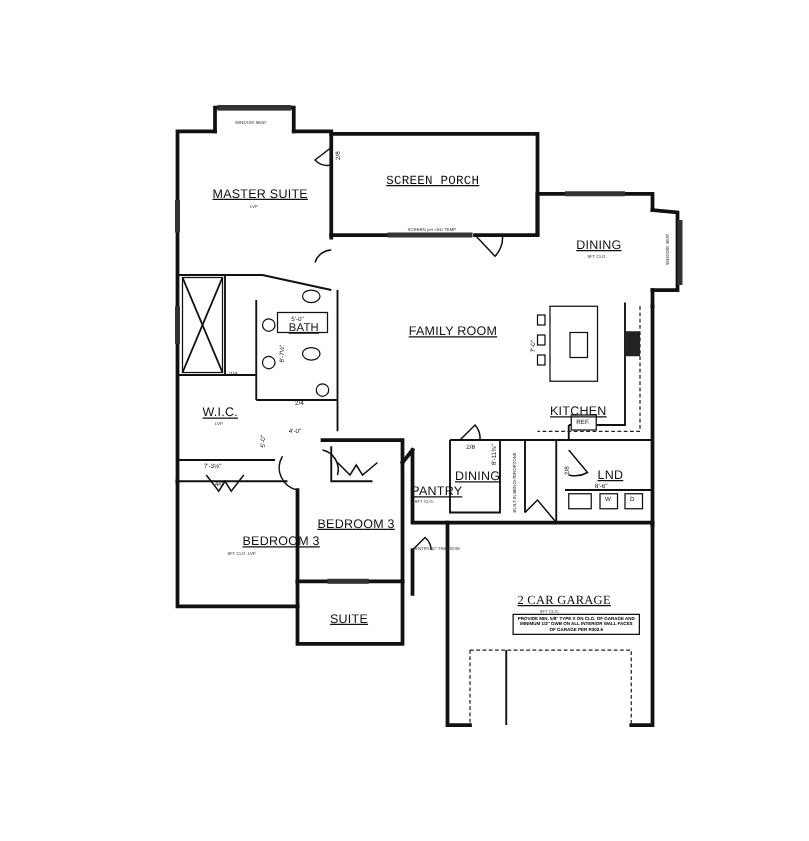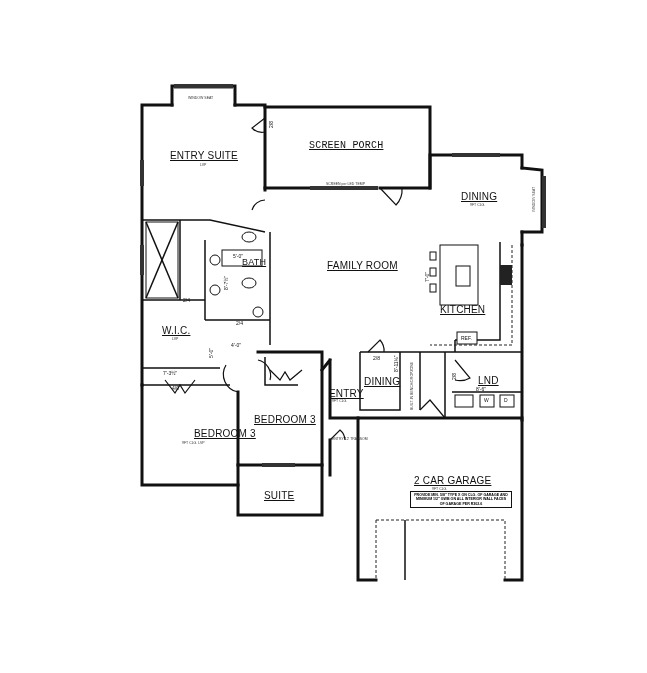--- a/index.html
+++ b/index.html
@@ -87,50 +87,50 @@
   <path class="door" d="M455 360 L470 378 A20 20 0 0 1 455 380"></path>
   <path class="door" d="M420 410 L430 400 L445 418"></path>
   <path class="door" d="M226 365 A18 18 0 0 0 238 392"></path>
   <path class="door" d="M258 360 A16 16 0 0 1 270 380"></path>
   <path class="door" d="M330 440 L340 430 A14 14 0 0 1 345 440"></path>
   <path class="door" d="M165 380 L175 393 L180 385 L185 393 L195 380"></path>
   <path class="door" d="M270 370 L280 380 L285 372 L290 380 L302 370"></path>
   <path class="wall-thin" d="M265 357 L265 385 L298 385"></path>
 </svg>
 
-<div class="lbl" style="left:170px;top:150px;">ENTRY SUITE</div>
+<div class="lbl" style="left:170px;top:150px;">MASTER SUITE</div>
 <div class="sub" style="left:200px;top:163px;">LVP</div>
 
 <div class="lbl" style="left:309px;top:140px;font-family:Liberation Mono, monospace;">SCREEN PORCH</div>
 <div class="sub" style="left:326px;top:182px;">SCREEN per LED TEMP</div>
 
 <div class="lbl" style="left:461px;top:191px;">DINING</div>
 <div class="sub" style="left:470px;top:203px;">9FT CLG.</div>
 
 <div class="lbl" style="left:327px;top:260px;">FAMILY ROOM</div>
-<div class="lbl" style="left:440px;top:304px;">KITCHEN</div>
-<div class="lbl" style="left:242px;top:257px;font-size:9px;">BATH</div>
+<div class="lbl" style="left:440px;top:324px;">KITCHEN</div>
+<div class="lbl" style="left:231px;top:257px;font-size:9px;">BATH</div>
 
 <div class="lbl" style="left:162px;top:325px;">W.I.C.</div>
 <div class="sub" style="left:172px;top:337px;">LVP</div>
 
 <div class="lbl" style="left:254px;top:414px;">BEDROOM 3</div>
 
 <div class="lbl" style="left:162px;top:428px;margin-left:32px;">BEDROOM 3</div>
 <div class="sub" style="left:182px;top:441px;">9FT CLG.
 LVP</div>
 
-<div class="lbl" style="left:329px;top:388px;">ENTRY</div>
+<div class="lbl" style="left:329px;top:388px;">PANTRY</div>
 <div class="sub" style="left:332px;top:399px;">9FT CLG.</div>
 
 <div class="lbl" style="left:364px;top:376px;">DINING</div>
 <div class="lbl" style="left:478px;top:375px;">LND</div>
 <div class="lbl" style="left:264px;top:490px;">SUITE</div>
 
-<div class="lbl" style="left:414px;top:475px;">2 CAR GARAGE</div>
+<div class="lbl" style="left:414px;top:475px;font-family:Liberation Serif, serif;">2 CAR GARAGE</div>
 <div class="sub" style="left:432px;top:487px;">9FT CLG.</div>
 <div class="note" style="left:410px;top:491px;width:96px;">PROVIDE MIN. 5/8" TYPE X ON CLG. OF GARAGE AND MINIMUM 1/2" GWB ON ALL INTERIOR WALL FACES OF GARAGE PER R302.6</div>
 
 <div class="sub" style="left:188px;top:96px;">WINDOW SEAT</div>
 <div class="sub vert" style="left:532px;top:212px;">WINDOW SEAT</div>
 
 <div class="dim vert" style="left:424px;top:282px;">7'-0"</div>
 <div class="dim" style="left:233px;top:253px;">5'-0"</div>
 <div class="dim vert" style="left:223px;top:290px;">8'-7½"</div>
 <div class="dim" style="left:476px;top:386px;">8'-6"</div>

